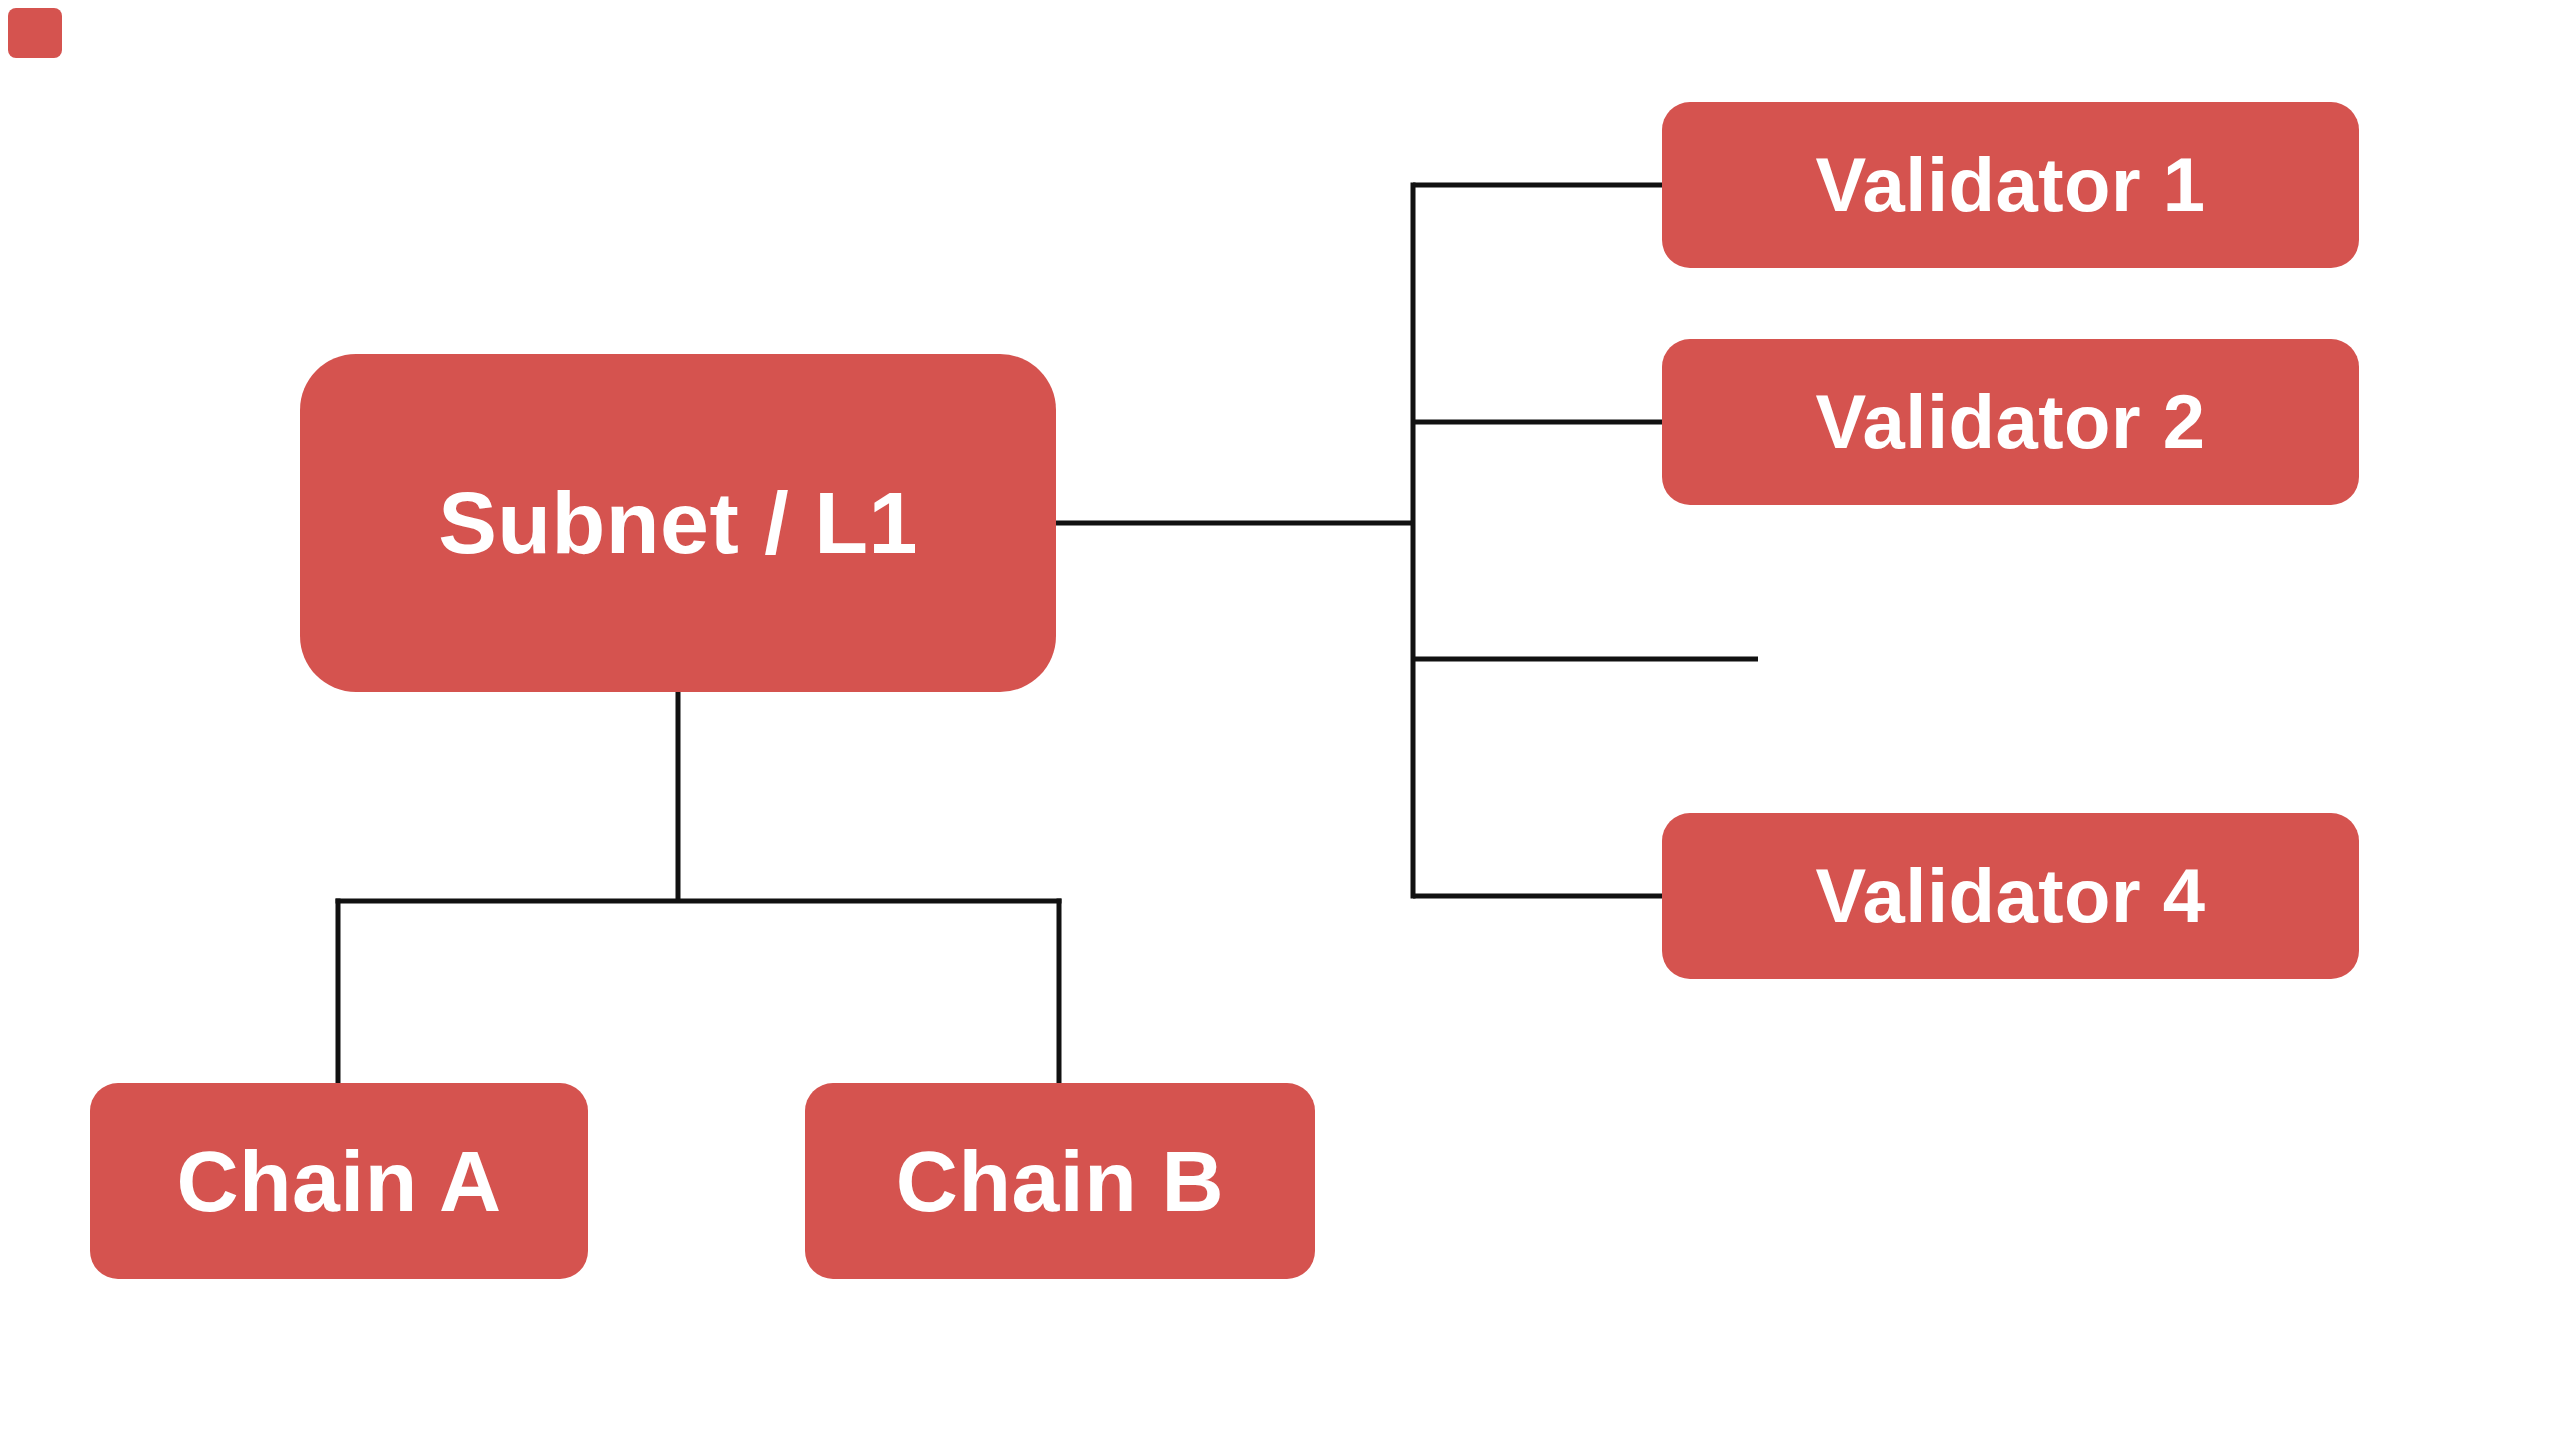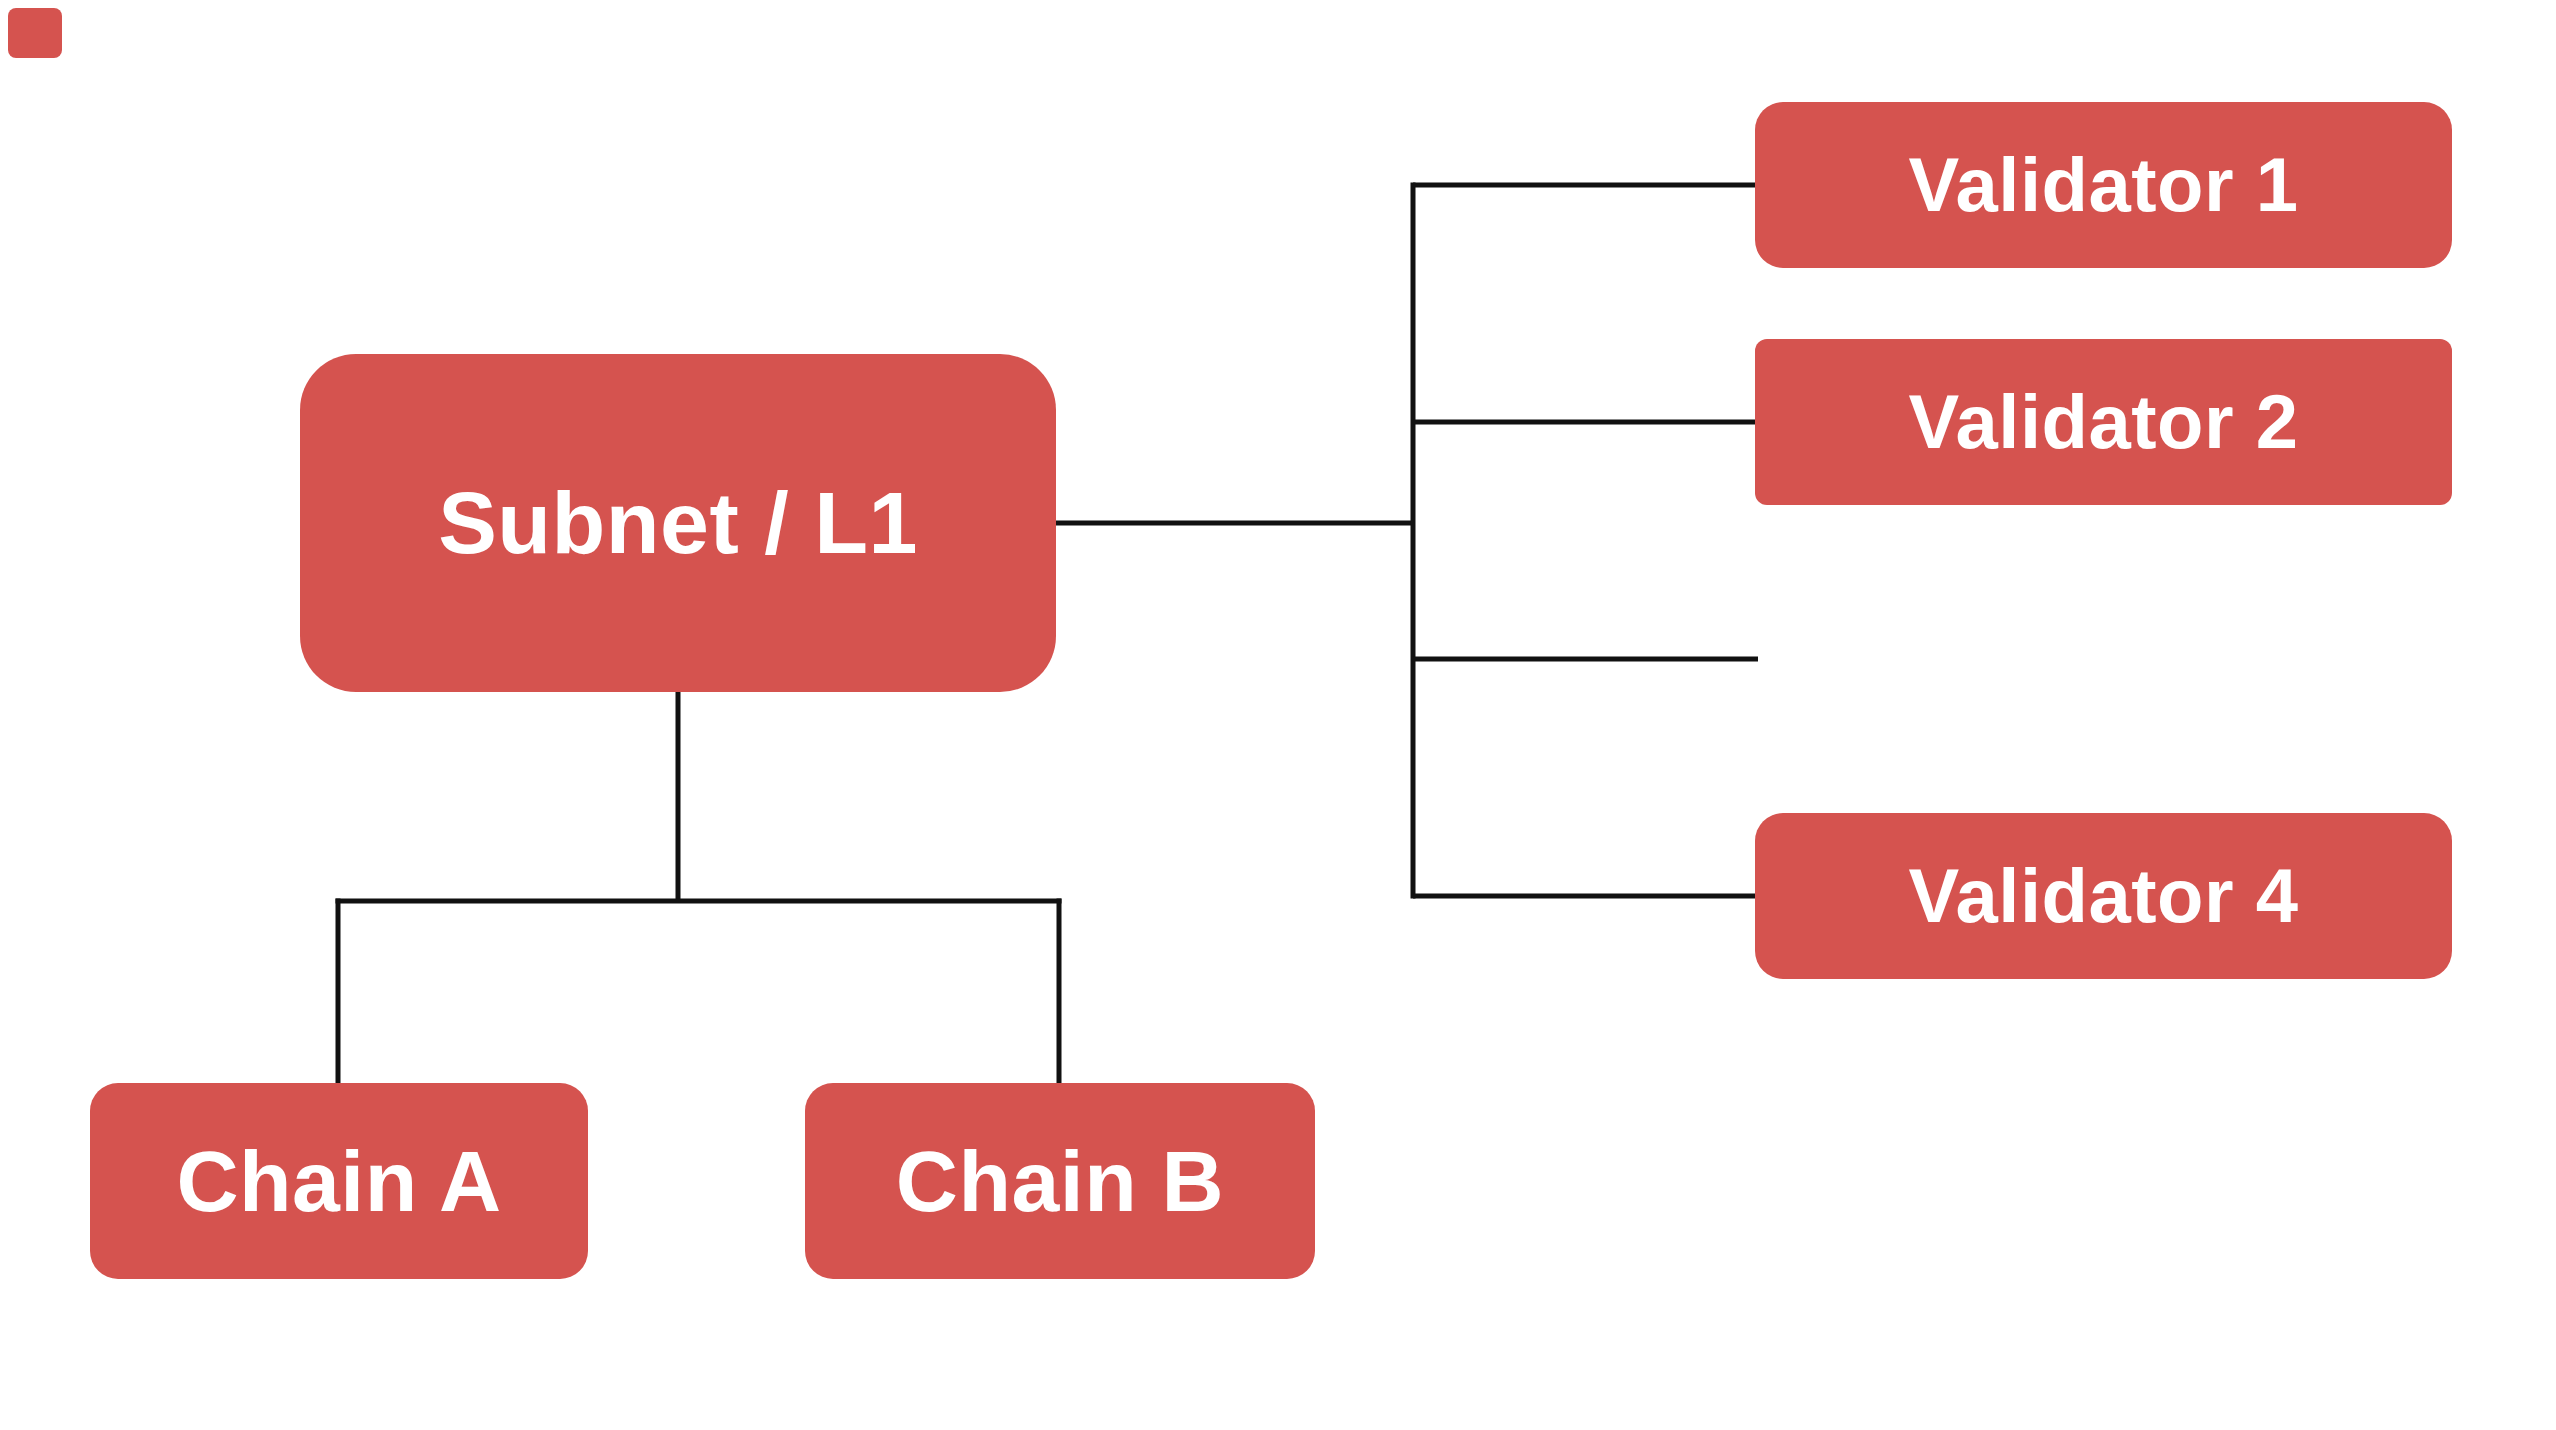--- a/index.html
+++ b/index.html
@@ -41,27 +41,27 @@
     box-sizing: border-box;
   }
   .node-subnet {
     left: 300px; top: 354px;
     width: 756px; height: 338px;
     border-radius: 56px;
     font-size: 88px;
     text-align: center;
   }
   .node-validator {
-    left: 1755px;
+    left: 1662px;
     width: 697px; height: 166px;
     border-radius: 28px;
     font-size: 76px;
   }
   .node-v1 { top: 102px; }
-  .node-v2 { top: 339px; border-radius: 12px; }
+  .node-v2 { top: 339px; }
   .node-v3 { top: 576px; }
   .node-v4 { top: 813px; }
   .node-chain {
     top: 1083px;
     height: 196px;
     border-radius: 28px;
     font-size: 86px;
   }
   .node-chain-a { left: 90px;  width: 498px; }
   .node-chain-b { left: 805px; width: 510px; }

